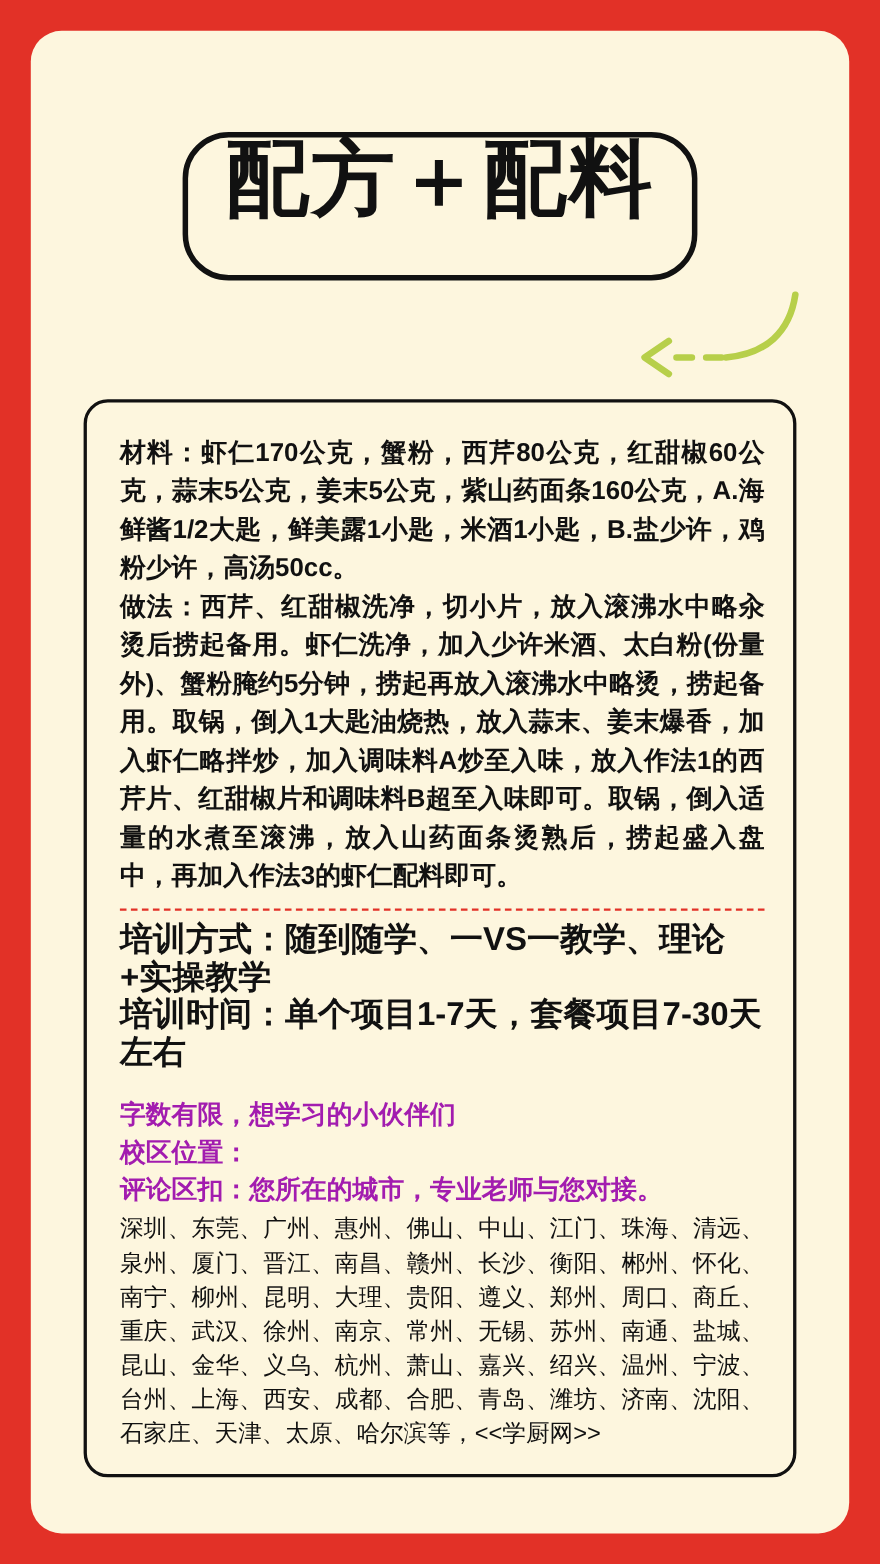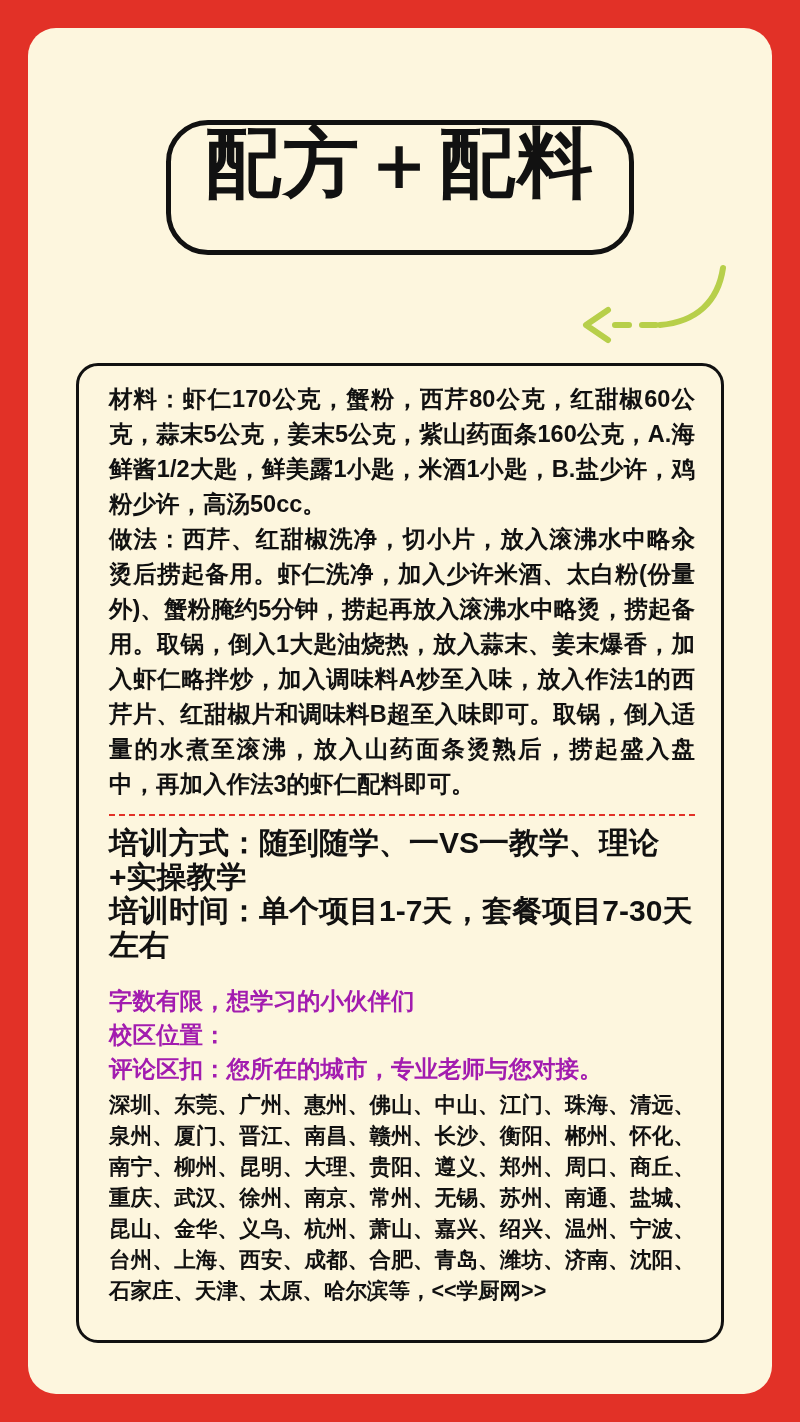--- a/index.html
+++ b/index.html
@@ -66,21 +66,21 @@
   .card {
     position: absolute;
     left: 48px;
     top: 335px;
     width: 648px;
     height: 980px;
     background: #fdf6de;
     border: 3px solid #111;
     border-radius: 22px;
     box-sizing: border-box;
-    padding: 16px 26px 18px 30px;
+    padding: 28px 26px 18px 30px;
   }
 
   .para {
     font-size: 23.5px;
     line-height: 35px;
     color: #111;
     font-weight: bold;
     letter-spacing: 0px;
     margin: 0;
     text-align: justify;
@@ -109,21 +109,21 @@
     line-height: 34px;
     color: #a21caf;
     font-weight: bold;
   }
 
   .cities {
     margin-top: 4px;
     font-size: 21.5px;
     line-height: 31px;
     color: #111;
-    font-weight: bold;
+    font-weight: normal;
     text-align: justify;
   }
 </style>
 </head>
 <body>
 
 <div class="poster">
 
   <div class="title-wrap">
     <div class="title-box">

